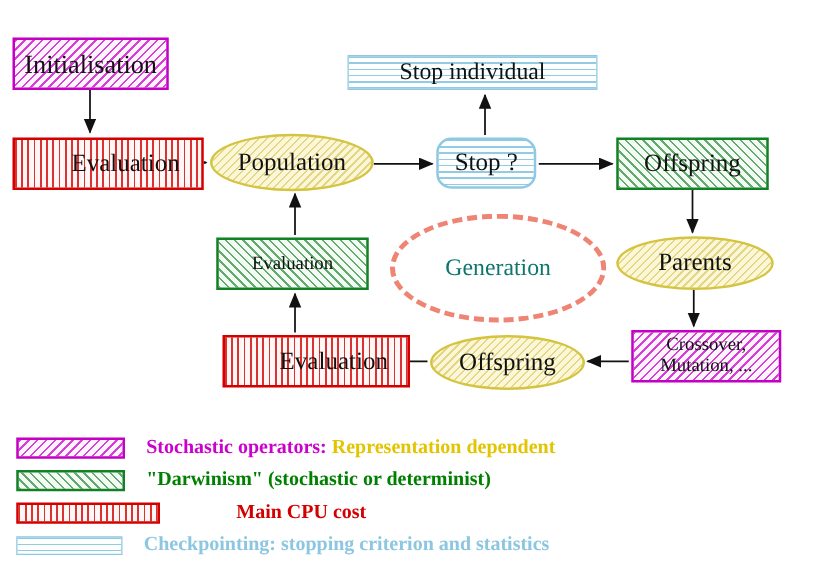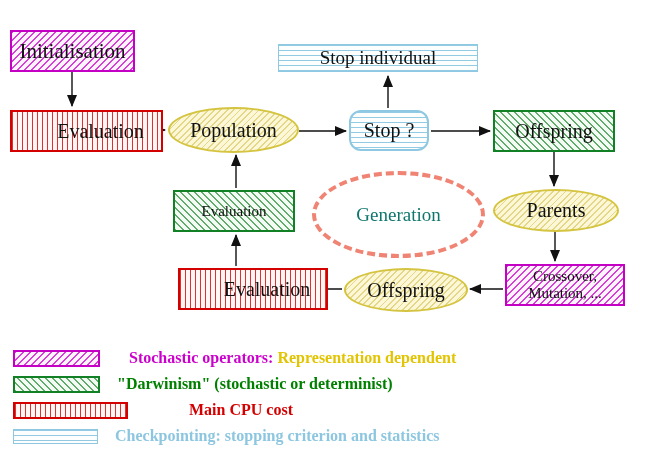--- a/index.html
+++ b/index.html
@@ -52,21 +52,21 @@
   #n-gen      {left:312px; top:171px; width:165px; height:79px;
                border:4px dashed #f08474; border-radius:50%; color:#0f766e;}
   #n-parents  {left:493px; top:189px; width:122px; height:39px;}
   #n-eval-bot {left:178px; top:268px; width:118px; height:38px;}
   #n-off      {left:344px; top:268px; width:120px; height:40px;}
   #n-cross    {left:505px; top:264px; width:116px; height:38px; line-height:1.15; flex-direction:column;}
   
   .legend-row{position:absolute;left:13px;display:flex;align-items:center;}
   .swatch{width:83px;height:13px;flex:0 0 83px;box-sizing:content-box;}
   .legend-label{margin-left:17px;font-weight:bold;font-size:16px;white-space:nowrap;}
-  #lg-1{top:349px;gap:12px;}
+  #lg-1{top:349px;}
   #lg-2{top:375px;}
   #lg-3{top:401px;gap:44px;}
   #lg-4{top:427px;}
   .c-magenta{color:#cc00cc;}
   .c-yellow{color:#e2c400;}
   .c-green{color:#008000;}
   .c-red{color:#d40000;}
   .c-cyan{color:#8cc6e0;}
 </style>
 </head>

